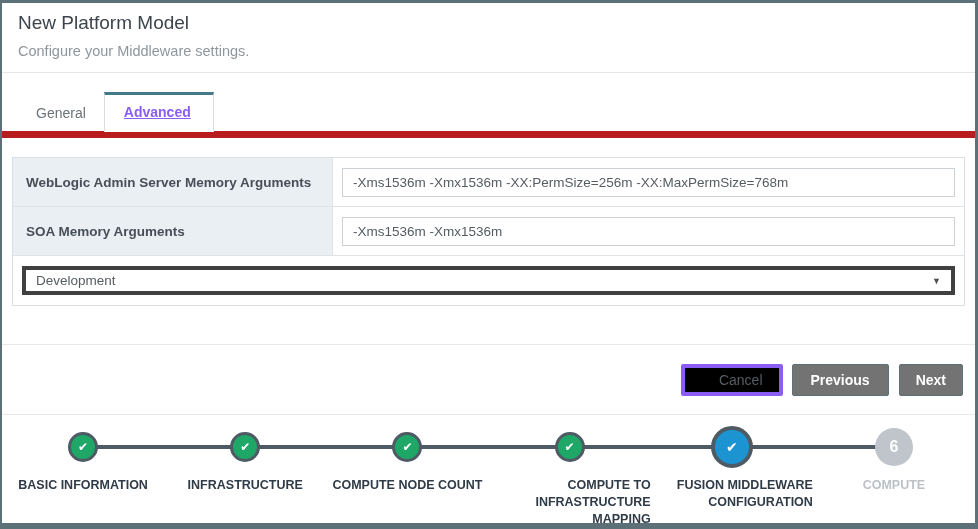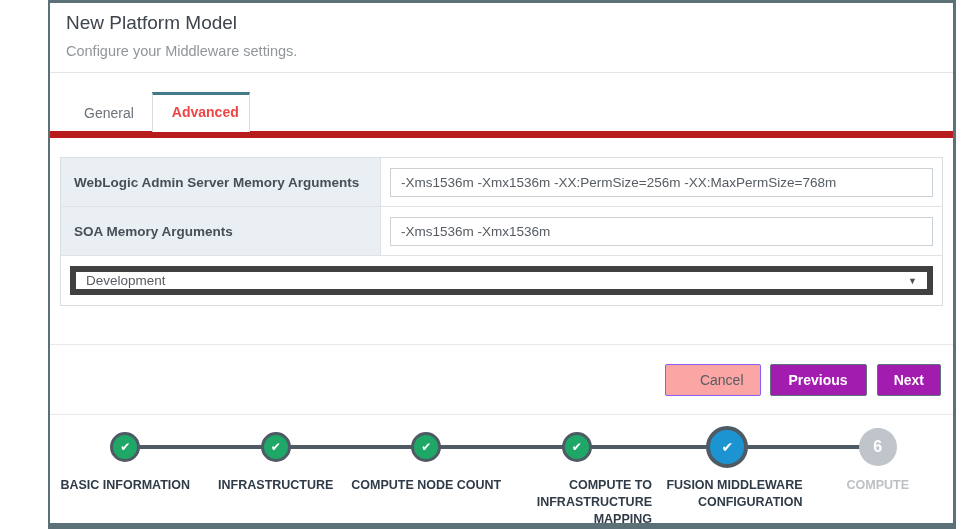--- a/index.html
+++ b/index.html
@@ -2,28 +2,27 @@
 <html><head>
 <meta charset="utf-8">
 <style>
   * { box-sizing: border-box; margin: 0; padding: 0; }
   html, body { background: #fff; }
   body {
     font-family: "Liberation Sans", "DejaVu Sans", sans-serif;
     width: 978px; height: 529px;
   }
   .frame {
-    width: 908px; height: 529px;
+    width: 978px; height: 529px;
     border: 3px solid #5c7078;
     border-left-width: 2px;
     border-bottom-width: 6px;
     background: #fff;
     position: relative;
     overflow: hidden;
-    margin-left: 48px;
   }
   
   .header { padding: 7px 16px 0 16px; border-bottom: 1px solid #e4e7e9; }
   .page-title { font-size: 19px; color: #3d444c; font-weight: 400; line-height: 26px; }
   .page-subtitle { font-size: 14.5px; color: #8f969b; margin-top: 7px; padding-bottom: 13px; }
   
   .tabbar {
     margin-top: 23px;
     padding: 0 16px;
     border-bottom: 7px solid #b91c1c;
@@ -37,22 +36,23 @@
     padding: 10px 18px;
     cursor: pointer;
     background: #fff;
   }
   .tab.active {
     border: 1px solid #d9dde0;
     border-top: 3px solid #44798a;
     border-bottom: 1px solid #fff;
     margin-bottom: -1px;
     font-weight: bold;
-    color: #ef4444;
-    padding: 9px 10px 11px 19px;
+    color: #8b5cf6;
+    padding: 9px 22px 11px 19px;
+    text-decoration: underline;
   }
   
   .form-table {
     margin: 19px 10px 0 10px;
     border: 1px solid #d9dee2;
   }
   .form-row { display: flex; height: 49px; border-bottom: 1px solid #dfe3e6; background: #fff; }
   .form-row:last-child { border-bottom: none; }
   .cell-label {
     width: 320px; flex: 0 0 320px;
@@ -67,21 +67,21 @@
     width: 100%; height: 29px;
     border: 1px solid #ccd1d5;
     padding: 0 10px;
     font-family: "Liberation Sans", "DejaVu Sans", sans-serif;
     font-size: 13.5px; color: #565c62;
     background: #fff;
     outline: none;
   }
   .select-box {
     width: 100%; height: 29px;
-    border: 6px solid #404040;
+    border: 4px solid #404040;
     display: flex; align-items: center; justify-content: space-between;
     padding: 0 10px;
     font-size: 13.5px; color: #565c62;
     background: #fff;
     cursor: pointer;
   }
   .caret { font-size: 9px; color: #4a4f54; }
   
   .divider-1 { border-top: 1px solid #e7e9eb; margin-top: 38px; }
   .actions {
@@ -89,22 +89,22 @@
     padding: 19px 12px 18px 12px;
   }
   .btn {
     height: 32px;
     padding: 0 16px;
     font-family: "Liberation Sans", "DejaVu Sans", sans-serif;
     font-size: 14px;
     border-radius: 2px;
     cursor: pointer;
   }
-  .btn-cancel { background: #fca5a5; border: 1px solid #8b5cf6; color: #565d63; margin-right: 9px; padding-left: 34px; }
-  .btn-dark { background: #a21caf; border: 1px solid #5d7179; color: #fff; font-weight: 600; }
+  .btn-cancel { background: #000000; border: 4px solid #8b5cf6; color: #565d63; margin-right: 9px; padding-left: 34px; }
+  .btn-dark { background: #737373; border: 1px solid #5d7179; color: #fff; font-weight: 600; }
   .btn-prev { margin-right: 10px; padding: 0 18px; }
   .divider-2 { border-top: 1px solid #e7e9eb; }
   
   .stepper { position: relative; height: 109px; padding-top: 11px; }
   .track {
     position: absolute;
     left: 78px; right: 78px; top: 30px;
     height: 4px; background: #4e5a64;
   }
   .steps { position: relative; display: flex; }

